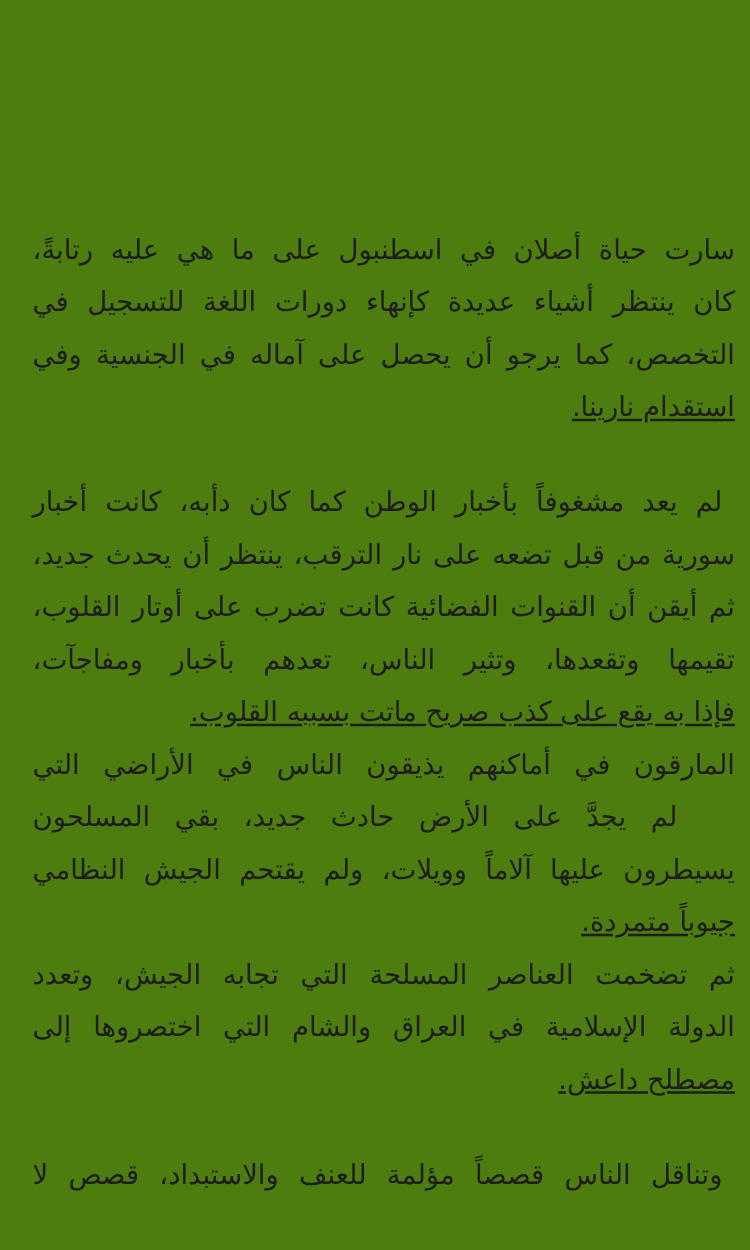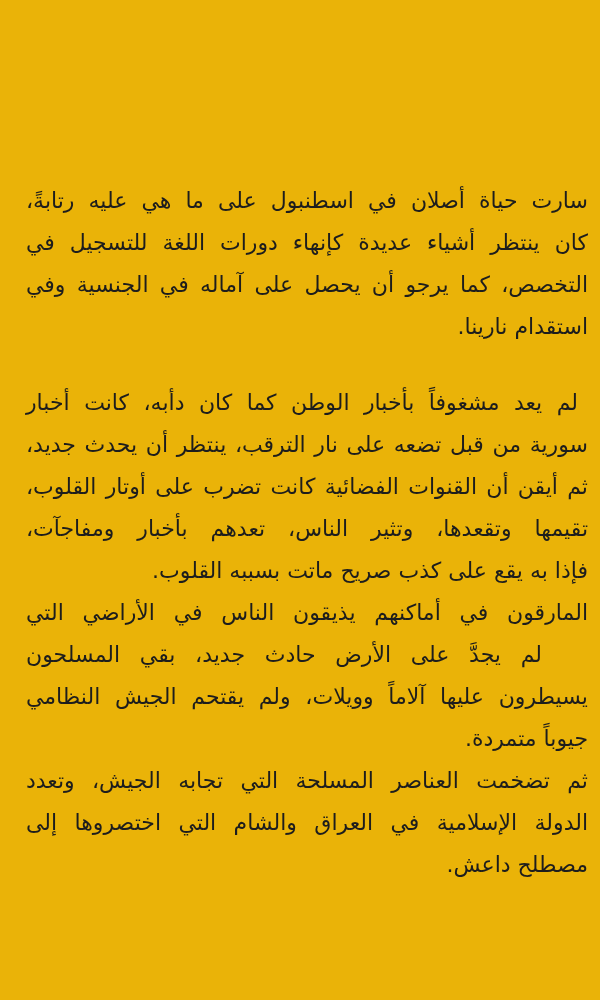--- a/index.html
+++ b/index.html
@@ -4,21 +4,21 @@
 <style>
   html, body {
     margin: 0;
     padding: 0;
     background: #ffffff;
   }
   .page {
     position: relative;
     width: 600px;
     height: 1000px;
-    background: #eab308;
+    background: #4d7c0f;
     direction: rtl;
     overflow: hidden;
   }
   .text-block {
     box-sizing: border-box;
     width: 600px;
     padding: 180px 12px 0 26px; 
   }
   .line {
     margin: 0;
@@ -28,20 +28,21 @@
     line-height: 42px;
     color: #1d1d1d;
     direction: rtl;
     text-align: justify;
     text-align-last: justify;
     white-space: normal;
   }
   .line.para-end {
     text-align: right;
     text-align-last: right;
+    text-decoration: underline;
   }
   .line.indent-sm { padding-right: 10px; margin-top: 34px; }
   .line.indent-lg { padding-right: 46px; }
 </style>
 </head>
 <body>
 
 <div class="page">
   <div class="text-block">
     <p class="line">سارت حياة أصلان في اسطنبول على ما هي عليه رتابةً،</p>
@@ -53,14 +54,15 @@
     <p class="line">ثم أيقن أن القنوات الفضائية كانت تضرب على أوتار القلوب،</p>
     <p class="line">تقيمها وتقعدها، وتثير الناس، تعدهم بأخبار ومفاجآت،</p>
     <p class="line para-end">فإذا به يقع على كذب صريح ماتت بسببه القلوب.</p>
     <p class="line">المارقون في أماكنهم يذيقون الناس في الأراضي التي</p>
     <p class="line indent-lg">لم يجدَّ على الأرض حادث جديد، بقي المسلحون</p>
     <p class="line">يسيطرون عليها آلاماً وويلات، ولم يقتحم الجيش النظامي</p>
     <p class="line para-end">جيوباً متمردة.</p>
     <p class="line">ثم تضخمت العناصر المسلحة التي تجابه الجيش، وتعدد</p>
     <p class="line">الدولة الإسلامية في العراق والشام التي اختصروها إلى</p>
     <p class="line para-end">مصطلح داعش.</p>
+    <p class="line indent-sm">وتناقل الناس قصصاً مؤلمة للعنف والاستبداد، قصص لا</p>
   </div>
 </div>
 
 </body></html>

